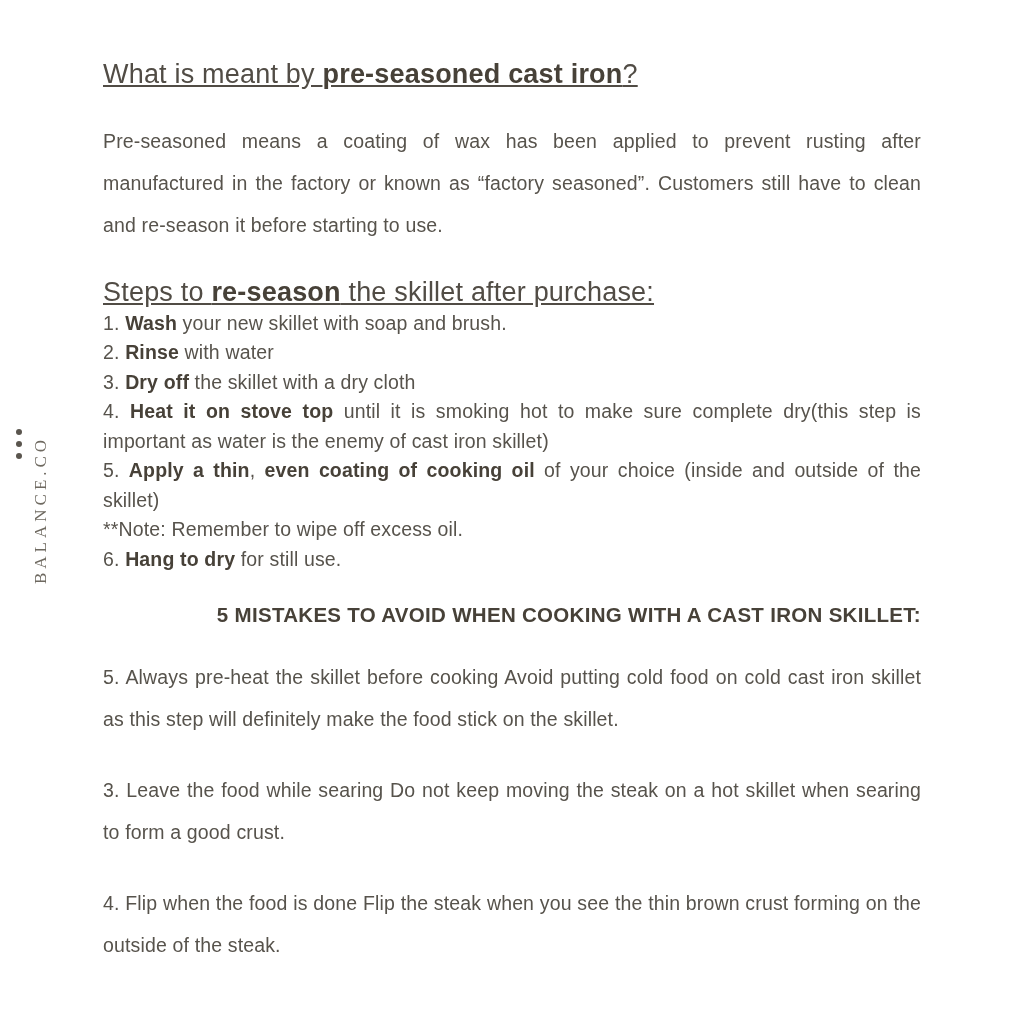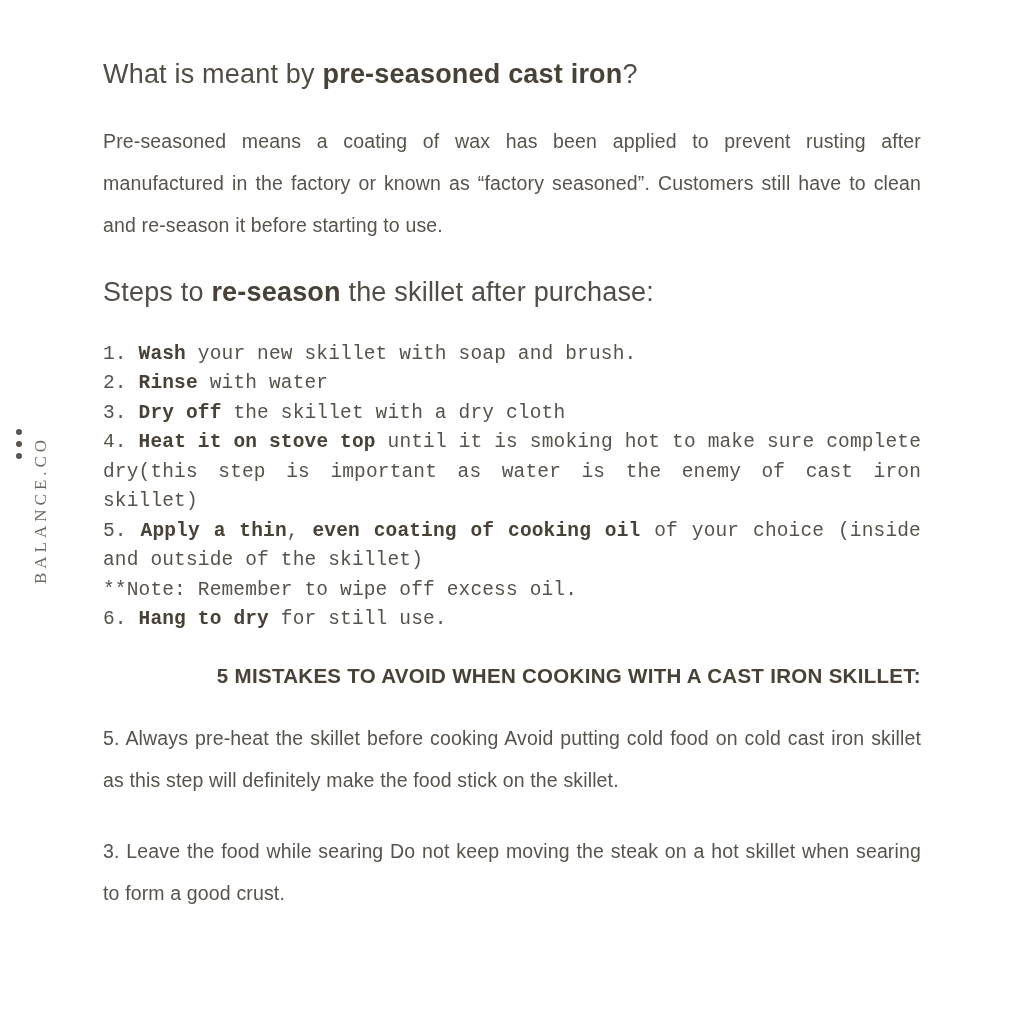--- a/index.html
+++ b/index.html
@@ -39,31 +39,32 @@
     position:absolute;left:103px;top:0;width:818px;
     color:var(--text);
   }
   .h-large{
     margin:58px 0 0;
     font-size:27px;
     font-weight:400;
     line-height:1.2;
     letter-spacing:0.2px;
     color:var(--heading);
+    text-decoration:underline;
   }
   .h-steps{margin-top:30px;}
   .body-text{
     font-size:19.5px;
     line-height:42px;
     letter-spacing:0.15px;
     text-align:justify;
     color:var(--text);
   }
   .intro{margin:30px 0 0;}
-  .steps{margin-top:31px;line-height:29.5px;font-family:Liberation Mono, monospace;}
+  .steps{line-height:29.5px;}
   .step{text-align:justify;}
   .h-mistakes{
     margin:29px 0 0;
     font-size:20.5px;
     font-weight:700;
     letter-spacing:0.3px;
     color:var(--accent);
     text-align:right;
   }
   .mistake{margin:29px 0 0;}
@@ -96,15 +97,16 @@
       <div class="step"><span>4. </span><span class="b">Heat it on stove top</span><span> until it is smoking hot to make sure complete dry(this step is important as water is the enemy of cast iron skillet)</span></div>
       <div class="step"><span>5. </span><span class="b">Apply a thin</span><span>, </span><span class="b">even coating of cooking oil</span><span> of your choice (inside and outside of the skillet)</span></div>
       <div class="step"><span>**Note: Remember to wipe off excess oil.</span></div>
       <div class="step"><span>6. </span><span class="b">Hang to dry</span><span> for still use.</span></div>
     </div>
 
     <h3 class="h-mistakes">5 MISTAKES TO AVOID WHEN COOKING WITH A CAST IRON SKILLET:</h3>
 
     <p class="body-text mistake">5. Always pre-heat the skillet before cooking Avoid putting cold food on cold cast iron skillet as this step will definitely make the food stick on the skillet.</p>
     <p class="body-text mistake">3. Leave the food while searing Do not keep moving the steak on a hot skillet when searing to form a good crust.</p>
+    <p class="body-text mistake">4. Flip when the food is done Flip the steak when you see the thin brown crust forming on the outside of the steak.</p>
 
   </div>
 </div>
 
 </body></html>

